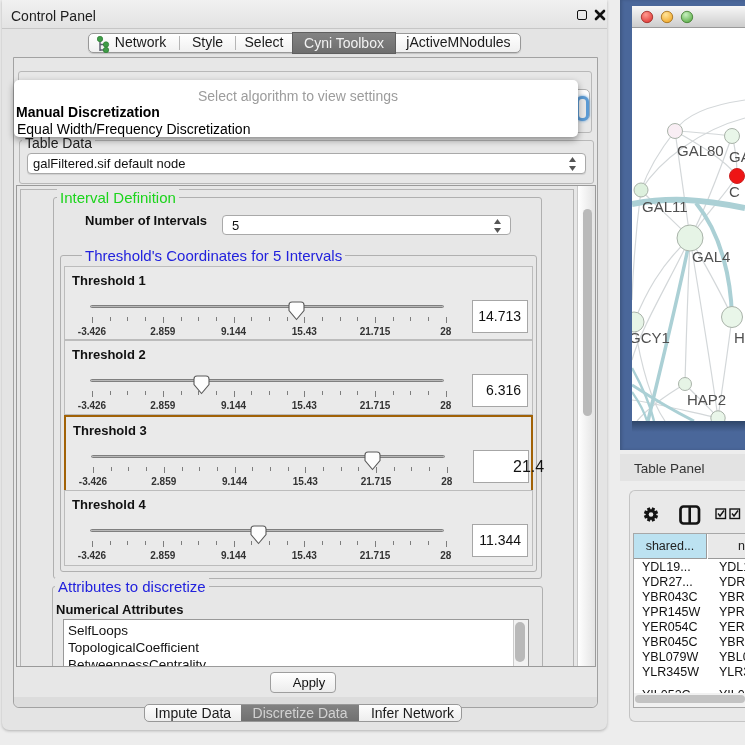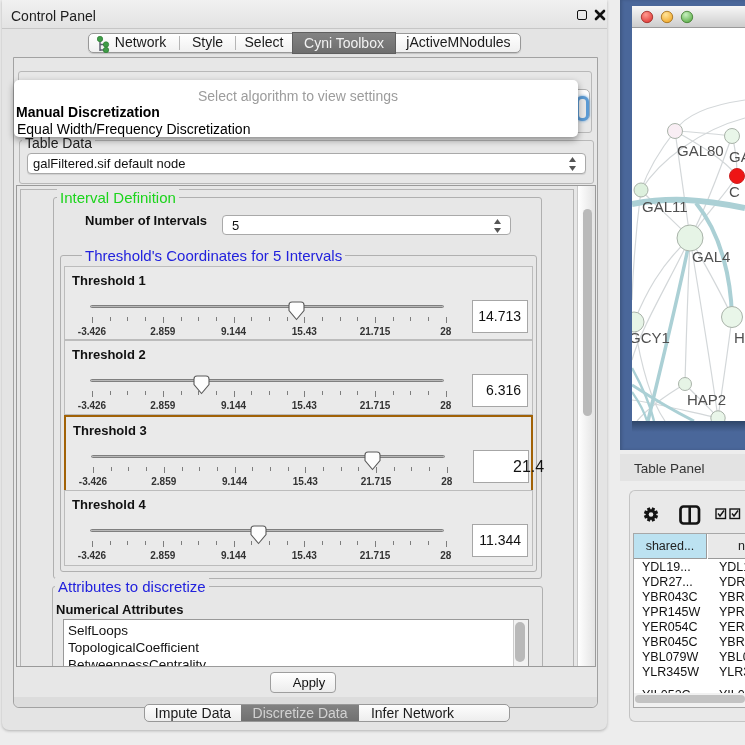--- a/index.html
+++ b/index.html
@@ -225,21 +225,21 @@
     <div class="abs" style="right:0; top:0; width:15px; height:158px; background:#f2f2f2; border-left:1px solid #ccc;"></div>
     <div class="abs" style="right:3px; top:2px; width:10px; height:40px; background:#b9b9b9; border-radius:5px;"></div>
   </div>
 
   <div class="abs" style="left:560px; top:0; width:20px; height:482px; background:linear-gradient(90deg,#ffffff,#e0e0e0); border-left:1px solid #c9c9c9;"></div>
   <div class="abs" style="left:566px; top:23px; width:9px; height:207px; background:#b9b9b9; border-radius:5px;"></div>
 </div>
 
 <div class="abs" style="left:270px; top:672px; width:66px; height:21px; background:linear-gradient(#ffffff,#ececec); border:1px solid #9e9e9e; border-radius:4px; text-align:center; font-size:13px; line-height:19px; color:#111;padding-left:12px;">Apply</div>
 
-<div class="abs" style="left:144px; top:704px; width:366px; height:18px; border:1px solid #989898; border-radius:5px; background:linear-gradient(#fdfdfd,#ededed); font-size:14px; color:#1a1a1a; overflow:hidden;">
+<div class="abs" style="left:144px; top:704px; width:318px; height:18px; border:1px solid #989898; border-radius:5px; background:linear-gradient(#fdfdfd,#ededed); font-size:14px; color:#1a1a1a; overflow:hidden;">
   <div class="abs" style="left:0; top:0; width:96px; height:18px; text-align:center; line-height:17px;">Impute Data</div>
   <div class="abs" style="left:96px; top:0; width:118px; height:18px; background:linear-gradient(#828282,#6e6e6e); text-align:center; line-height:17px; color:#d2d2d2;">Discretize Data</div>
   <div class="abs" style="left:214px; top:0; width:107px; height:18px; text-align:center; line-height:17px;">Infer Network</div>
 </div>
 
 <div class="abs" style="left:14px; top:80px; width:564px; height:57px; background:#fff; border-radius:5px; box-shadow:0 3px 7px rgba(0,0,0,0.4); overflow:hidden;">
   <div class="abs" style="left:0; top:8px; width:520px; text-align:center; font-size:14px; color:#9c9c9c;margin-left:24px;">Select algorithm to view settings</div>
   <div class="abs" style="left:3px; top:41px; font-size:14px; color:#000;">Equal Width/Frequency Discretization</div>
   <div class="abs" style="left:2px; top:24px; font-size:14px; font-weight:bold; color:#000;">Manual Discretization</div>
 </div>

